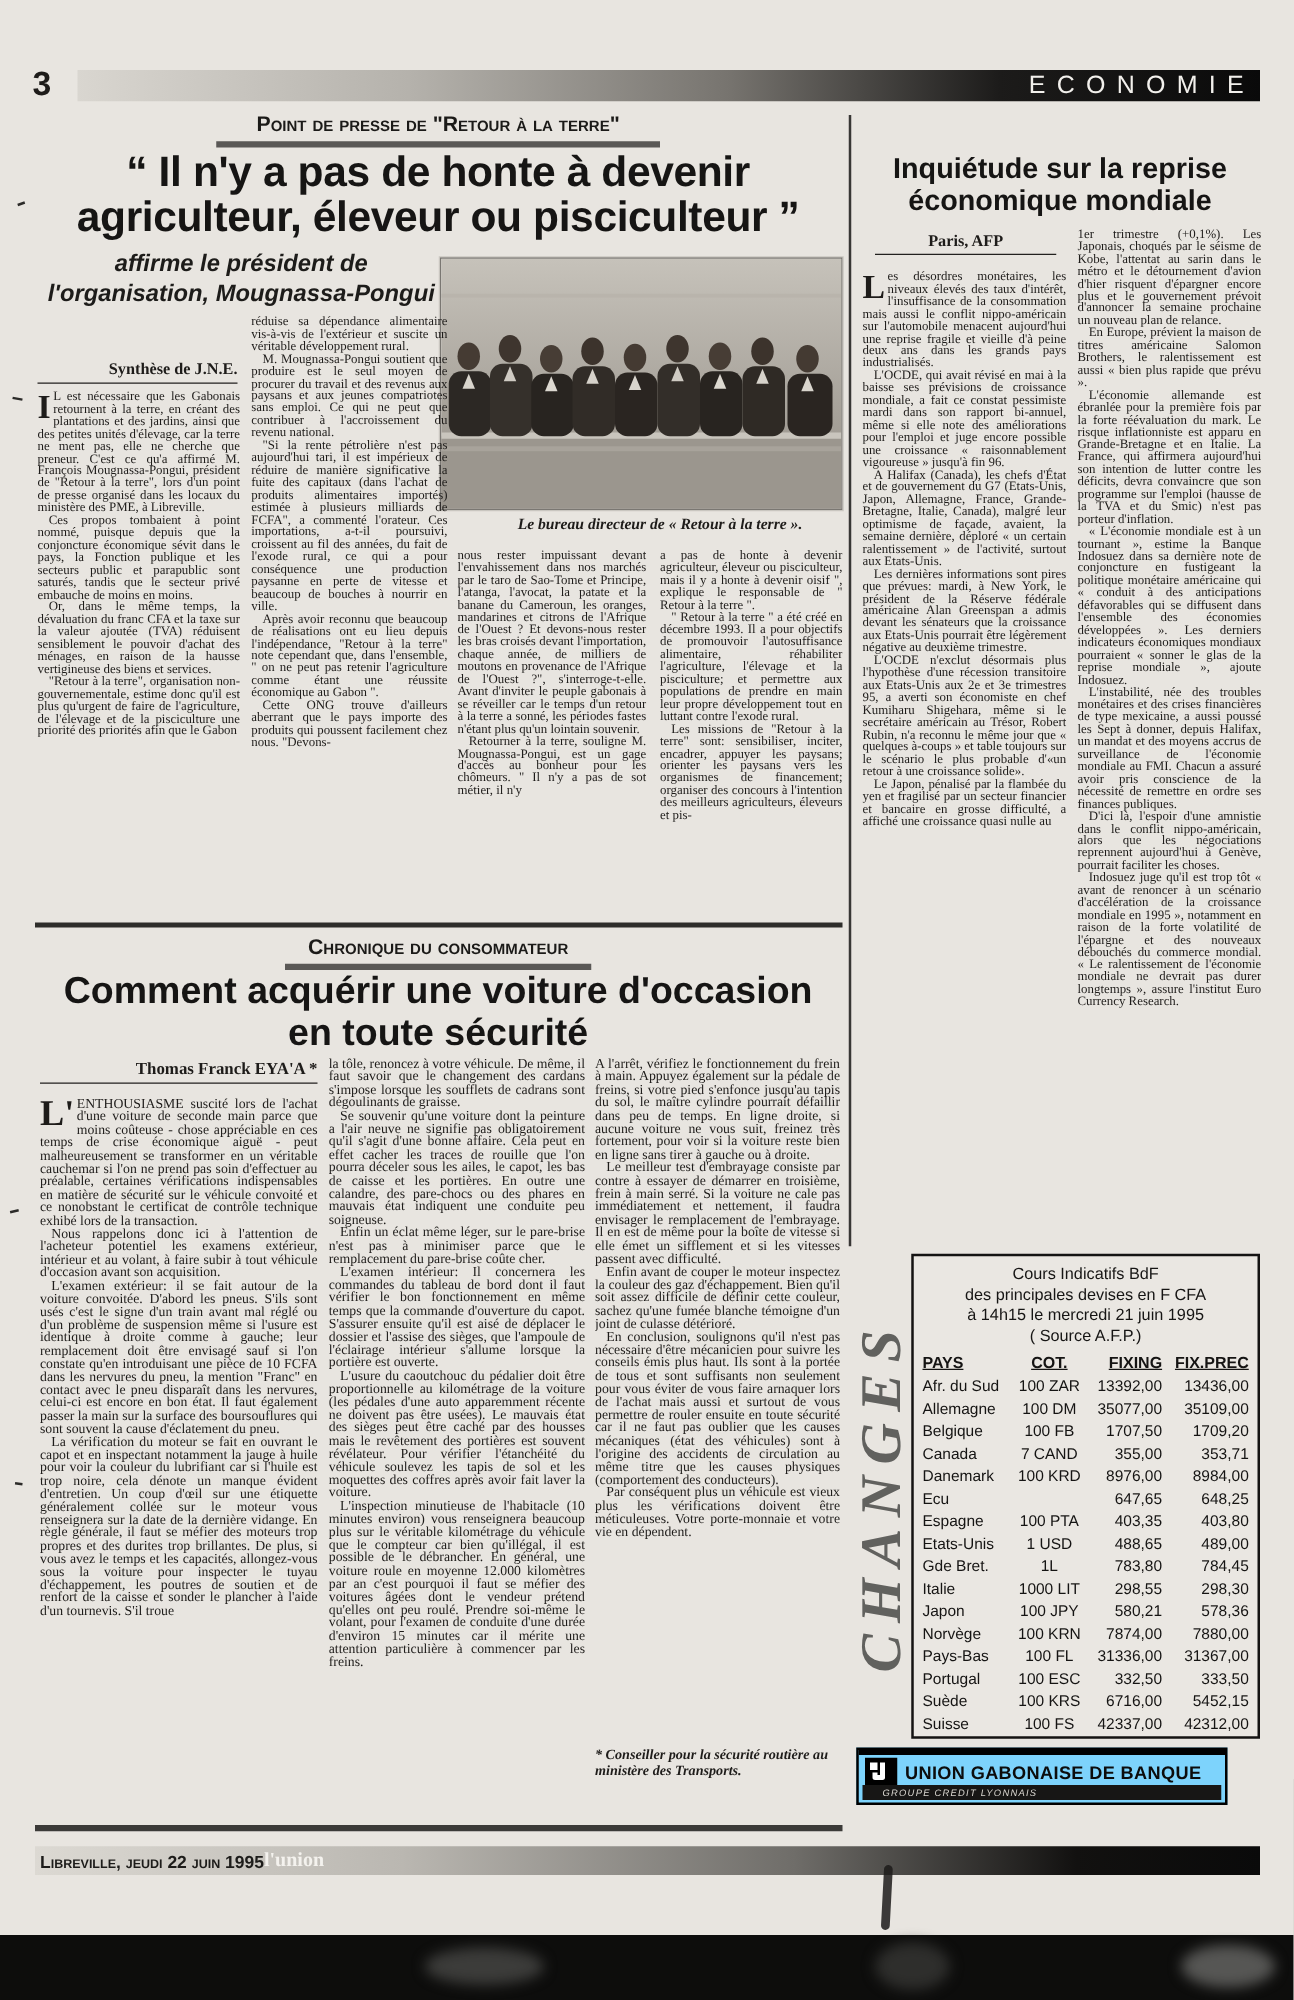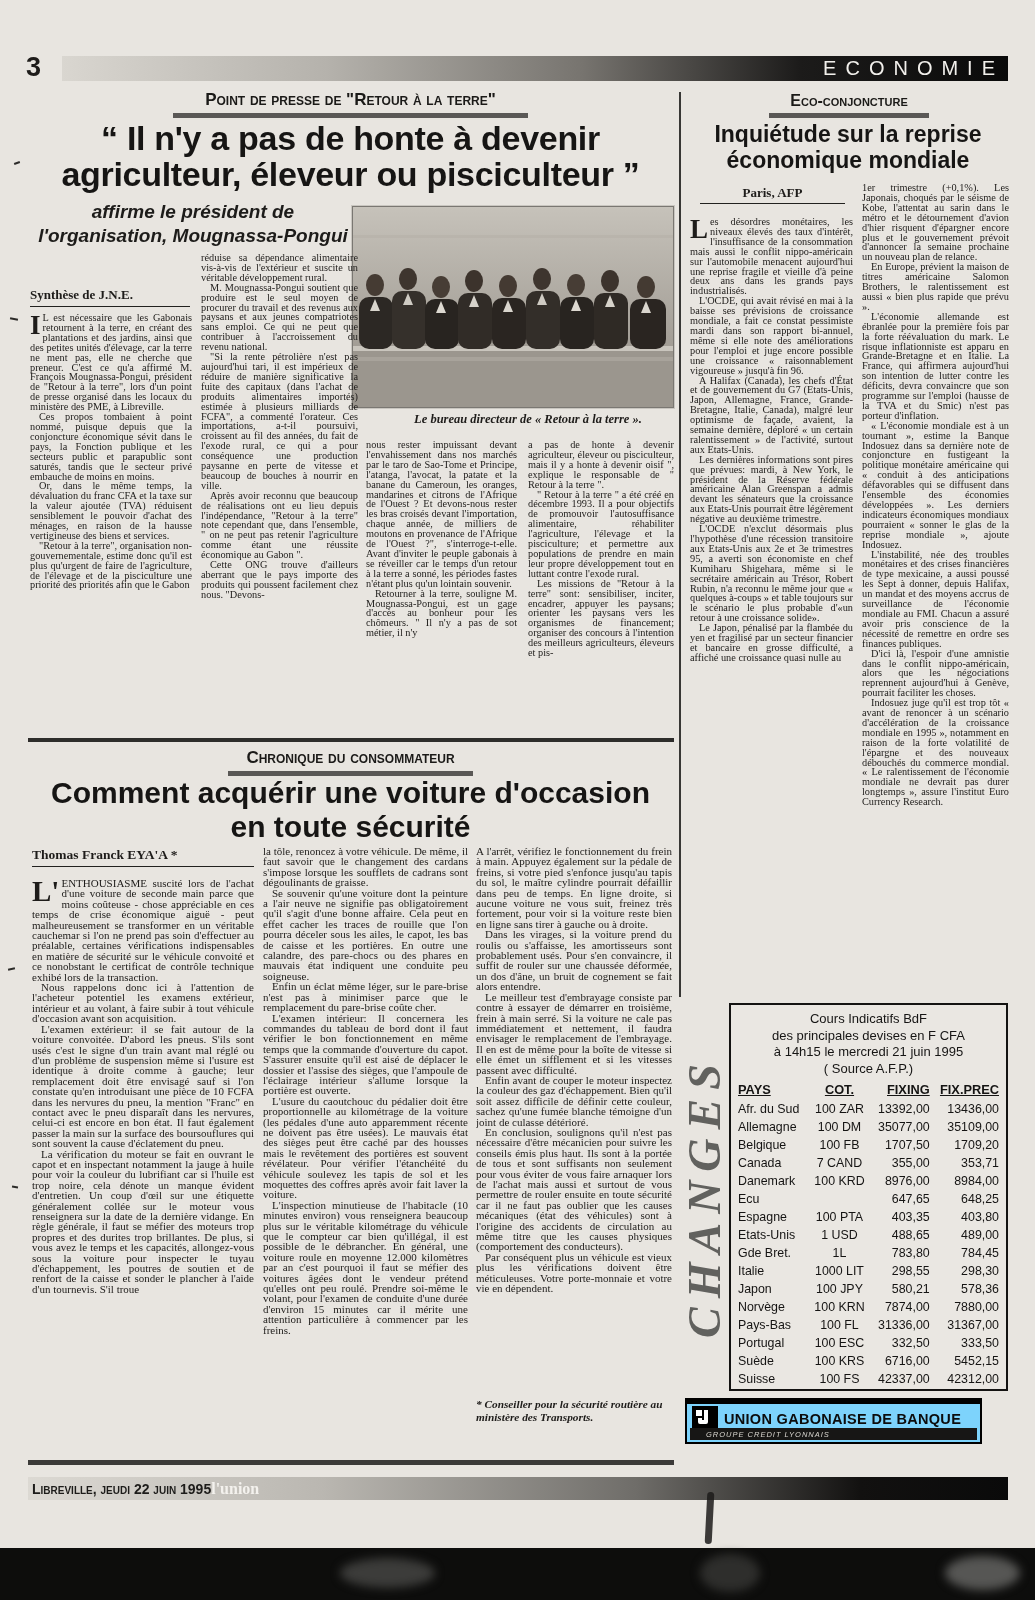--- a/index.html
+++ b/index.html
@@ -15,21 +15,21 @@
                  font-size:20px;letter-spacing:9px;padding-right:4px;}
   
   .kicker{position:absolute;text-align:center;font-family:"Liberation Sans",sans-serif;
           font-weight:700;font-variant:small-caps;color:#1b1a18;}
   .kicker .bar{height:5px;background:#5a5856;margin:3px auto 0;}
   
   .headline{position:absolute;text-align:center;font-family:"Liberation Sans",sans-serif;
             font-weight:800;color:#161514;}
   .subhead{position:absolute;text-align:center;font-family:"Liberation Sans",sans-serif;
            font-style:italic;font-weight:600;color:#1d1c1a;}
-  .byline{position:absolute;text-align:left;font-weight:700;font-size:13px;
+  .byline{position:absolute;text-align:right;font-weight:700;font-size:13px;
           border-bottom:1.5px solid #22211f;padding-bottom:3px;}
   .dateline{position:absolute;text-align:center;font-weight:700;font-size:13px;
             border-bottom:1.2px solid #22211f;padding-bottom:2px;}
   
   .col{position:absolute;text-align:justify;overflow:hidden;}
   .body-s{font-size:10.3px;line-height:9.9px;}
   .body-m{font-size:11px;line-height:10.4px;}
   .col p{margin:0;}
   .col p + p{text-indent:9px;}
   .dropcap p:first-child::first-letter{float:left;font-size:27px;line-height:22px;
@@ -170,24 +170,20 @@
   <div class="col body-s" style="left:528px;top:440px;width:146px;height:297px;">
       <p>a pas de honte à devenir agriculteur, éleveur ou pisciculteur, mais il y a honte à devenir oisif ", explique le responsable de " Retour à la terre ".</p>
       <p>" Retour à la terre " a été créé en décembre 1993. Il a pour objectifs de promouvoir l'autosuffisance alimentaire, réhabiliter l'agriculture, l'élevage et la pisciculture; et permettre aux populations de prendre en main leur propre développement tout en luttant contre l'exode rural.</p>
       <p>Les missions de "Retour à la terre" sont: sensibiliser, inciter, encadrer, appuyer les paysans; orienter les paysans vers les organismes de financement; organiser des concours à l'intention des meilleurs agriculteurs, éleveurs et pis-</p>
     </div>
 
   <div class="hrule" style="left:28px;top:738px;width:646px;height:4px;"></div>
 
   <div class="vrule" style="left:679px;top:92px;width:2px;height:905px;"></div>
 
-  <div class="kicker" style="left:688px;top:92px;width:322px;font-size:16px;">
-    <span>Eco-conjoncture</span>
-    <div class="bar" style="width:160px;"></div>
-  </div>
   <div class="headline" style="left:686px;top:122px;width:324px;font-size:23px;line-height:1.12;">Inquiétude sur la reprise économique mondiale</div>
   <div class="dateline" style="left:700px;top:185px;width:145px;">Paris, AFP</div>
 
   <div class="col body-s dropcap" style="left:690px;top:217px;width:163px;height:778px;">
       <p>Les désordres monétaires, les niveaux élevés des taux d'intérêt, l'insuffisance de la consommation mais aussi le conflit nippo-américain sur l'automobile menacent aujourd'hui une reprise fragile et vieille d'à peine deux ans dans les grands pays industrialisés.</p>
       <p>L'OCDE, qui avait révisé en mai à la baisse ses prévisions de croissance mondiale, a fait ce constat pessimiste mardi dans son rapport bi-annuel, même si elle note des améliorations pour l'emploi et juge encore possible une croissance « raisonnablement vigoureuse » jusqu'à fin 96.</p>
       <p>A Halifax (Canada), les chefs d'État et de gouvernement du G7 (Etats-Unis, Japon, Allemagne, France, Grande-Bretagne, Italie, Canada), malgré leur optimisme de façade, avaient, la semaine dernière, déploré « un certain ralentissement » de l'activité, surtout aux Etats-Unis.</p>
       <p>Les dernières informations sont pires que prévues: mardi, à New York, le président de la Réserve fédérale américaine Alan Greenspan a admis devant les sénateurs que la croissance aux Etats-Unis pourrait être légèrement négative au deuxième trimestre.</p>
       <p>L'OCDE n'exclut désormais plus l'hypothèse d'une récession transitoire aux Etats-Unis aux 2e et 3e trimestres 95, a averti son économiste en chef Kumiharu Shigehara, même si le secrétaire américain au Trésor, Robert Rubin, n'a reconnu le même jour que « quelques à-coups » et table toujours sur le scénario le plus probable d'«un retour à une croissance solide».</p>
       <p>Le Japon, pénalisé par la flambée du yen et fragilisé par un secteur financier et bancaire en grosse difficulté, a affiché une croissance quasi nulle au</p>
@@ -349,21 +345,20 @@
   <div class="col body-m" style="left:263px;top:846px;width:205px;height:610px;">
       <p>la tôle, renoncez à votre véhicule. De même, il faut savoir que le changement des cardans s'impose lorsque les soufflets de cadrans sont dégoulinants de graisse.</p>
       <p>Se souvenir qu'une voiture dont la peinture a l'air neuve ne signifie pas obligatoirement qu'il s'agit d'une bonne affaire. Cela peut en effet cacher les traces de rouille que l'on pourra déceler sous les ailes, le capot, les bas de caisse et les portières. En outre une calandre, des pare-chocs ou des phares en mauvais état indiquent une conduite peu soigneuse.</p>
       <p>Enfin un éclat même léger, sur le pare-brise n'est pas à minimiser parce que le remplacement du pare-brise coûte cher.</p>
       <p>L'examen intérieur: Il concernera les commandes du tableau de bord dont il faut vérifier le bon fonctionnement en même temps que la commande d'ouverture du capot. S'assurer ensuite qu'il est aisé de déplacer le dossier et l'assise des sièges, que l'ampoule de l'éclairage intérieur s'allume lorsque la portière est ouverte.</p>
       <p>L'usure du caoutchouc du pédalier doit être proportionnelle au kilométrage de la voiture (les pédales d'une auto apparemment récente ne doivent pas être usées). Le mauvais état des sièges peut être caché par des housses mais le revêtement des portières est souvent révélateur. Pour vérifier l'étanchéité du véhicule soulevez les tapis de sol et les moquettes des coffres après avoir fait laver la voiture.</p>
       <p>L'inspection minutieuse de l'habitacle (10 minutes environ) vous renseignera beaucoup plus sur le véritable kilométrage du véhicule que le compteur car bien qu'illégal, il est possible de le débrancher. En général, une voiture roule en moyenne 12.000 kilomètres par an c'est pourquoi il faut se méfier des voitures âgées dont le vendeur prétend qu'elles ont peu roulé. Prendre soi-même le volant, pour l'examen de conduite d'une durée d'environ 15 minutes car il mérite une attention particulière à commencer par les freins.</p>
     </div>
   <div class="col body-m" style="left:476px;top:846px;width:196px;height:548px;">
       <p>A l'arrêt, vérifiez le fonctionnement du frein à main. Appuyez également sur la pédale de freins, si votre pied s'enfonce jusqu'au tapis du sol, le maître cylindre pourrait défaillir dans peu de temps. En ligne droite, si aucune voiture ne vous suit, freinez très fortement, pour voir si la voiture reste bien en ligne sans tirer à gauche ou à droite.</p>
-      <p>Dans les virages, si la voiture prend du roulis ou s'affaisse, les amortisseurs sont probablement usés. Pour s'en convaincre, il suffit de rouler sur une chaussée déformée, un dos d'âne, un bruit de cognement se fait alors entendre.</p>
       <p>Le meilleur test d'embrayage consiste par contre à essayer de démarrer en troisième, frein à main serré. Si la voiture ne cale pas immédiatement et nettement, il faudra envisager le remplacement de l'embrayage. Il en est de même pour la boîte de vitesse si elle émet un sifflement et si les vitesses passent avec difficulté.</p>
       <p>Enfin avant de couper le moteur inspectez la couleur des gaz d'échappement. Bien qu'il soit assez difficile de définir cette couleur, sachez qu'une fumée blanche témoigne d'un joint de culasse détérioré.</p>
       <p>En conclusion, soulignons qu'il n'est pas nécessaire d'être mécanicien pour suivre les conseils émis plus haut. Ils sont à la portée de tous et sont suffisants non seulement pour vous éviter de vous faire arnaquer lors de l'achat mais aussi et surtout de vous permettre de rouler ensuite en toute sécurité car il ne faut pas oublier que les causes mécaniques (état des véhicules) sont à l'origine des accidents de circulation au même titre que les causes physiques (comportement des conducteurs).</p>
       <p>Par conséquent plus un véhicule est vieux plus les vérifications doivent être méticuleuses. Votre porte-monnaie et votre vie en dépendent.</p>
     </div>
   <div class="footnote" style="left:476px;top:1398px;width:196px;">* Conseiller pour la sécurité routière au ministère des Transports.</div>
 
   <div class="hrule" style="left:28px;top:1460px;width:646px;height:5px;background:#3b3a38;"></div>
 
   <div class="footer-bar">

